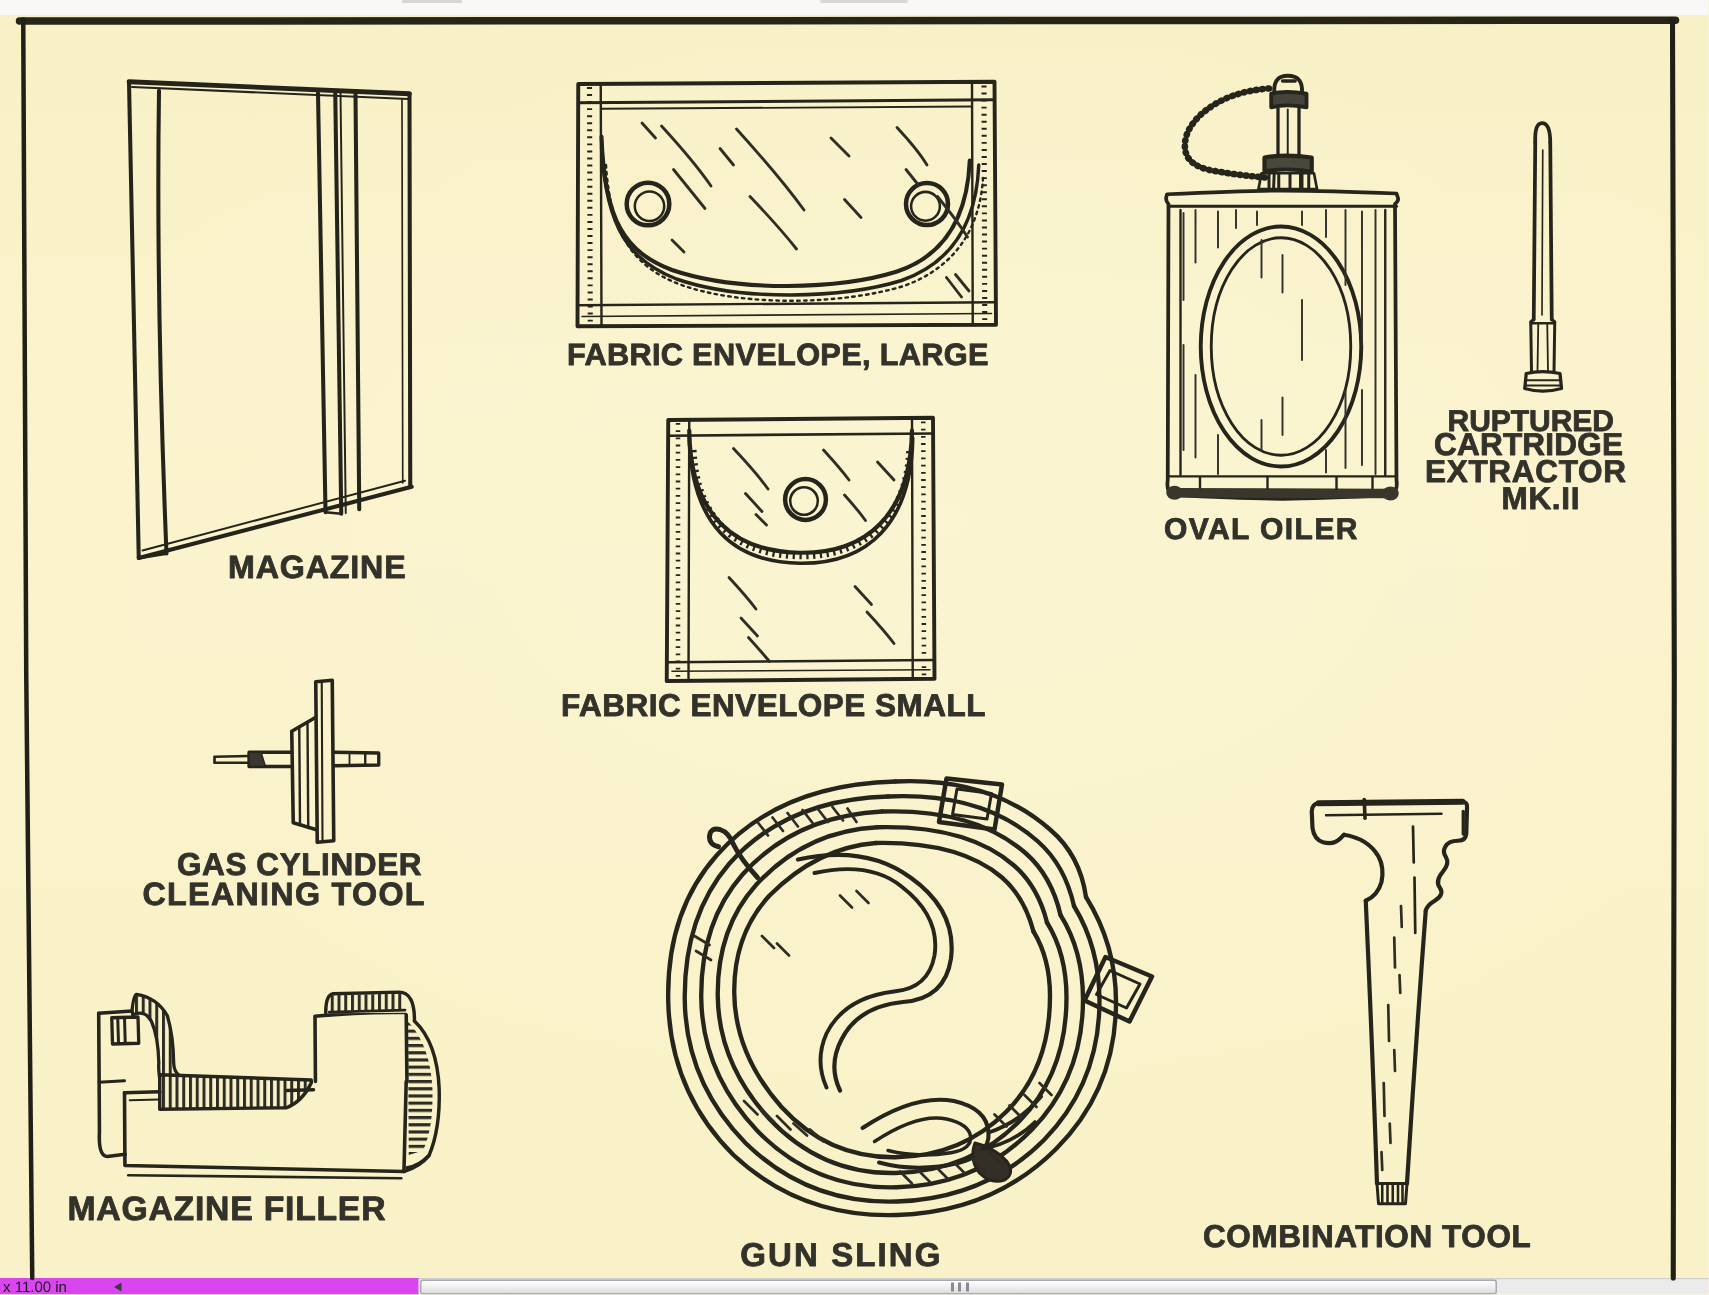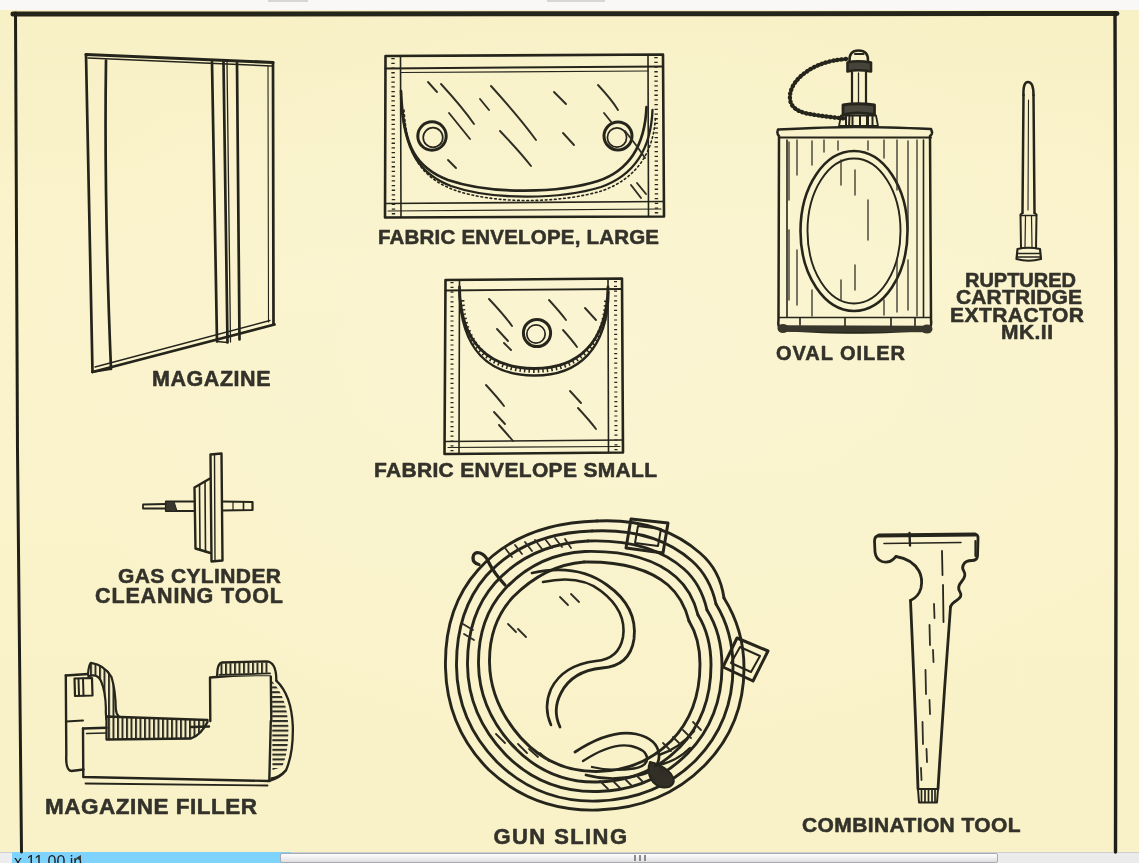--- a/index.html
+++ b/index.html
@@ -5,21 +5,21 @@
 html,body{margin:0;padding:0;}
 body{width:1139px;height:863px;overflow:hidden;background:#f9f8f6;font-family:"Liberation Sans",sans-serif;}
 #stage{position:relative;width:1139px;height:863px;overflow:hidden;}
 #page{position:absolute;left:0;top:10px;width:1139px;height:842px;
  background:#f9f2c8;
  background-image:radial-gradient(ellipse 900px 600px at 55% 40%, rgba(255,255,255,0.13), rgba(0,0,0,0) 70%),
  linear-gradient(180deg,#f8f1c6 0%,#faf3cc 30%,#f9f2c8 100%);}
 #topstrip{position:absolute;left:0;top:0;width:1139px;height:10px;background:#f9f8f6;}
 .tmark{position:absolute;top:0;height:2px;background:#d8d5d2;}
 #botbar{position:absolute;left:0;top:852px;width:1139px;height:11px;background:#ededee;border-top:1px solid #cfcfd2;box-sizing:border-box;}
-#status{position:absolute;left:0;top:852px;width:279px;height:11px;background:#7dd3fc;color:#1c1c1c;font-size:16px;margin-left:12px;}
+#status{position:absolute;left:0;top:852px;width:279px;height:11px;background:#d946ef;color:#1c1c1c;font-size:10px;}
 #status span{position:absolute;left:2px;top:1px;}
 #arrow{position:absolute;left:76px;top:855px;width:0;height:0;border-top:3.5px solid transparent;border-bottom:3.5px solid transparent;border-right:5px solid #3a3a3a;}
 #thumb{position:absolute;left:280px;top:853px;width:718px;height:10px;background:linear-gradient(180deg,#ffffff,#f2f2f3 40%,#dedee1 100%);border:1px solid #a9a9b0;border-radius:2px;box-sizing:border-box;}
 #track2{position:absolute;left:999px;top:853px;width:140px;height:10px;background:#ebebec;}
 #grip{position:absolute;left:634px;top:855px;width:12px;height:6px;
 background:repeating-linear-gradient(90deg,#8a8a90 0 2px,transparent 2px 5px);}
 svg text{font-family:"Liberation Sans",sans-serif;font-weight:bold;fill:#33322a;stroke:#33322a;stroke-width:0.55;}
 </style>
 </head>
 <body>

